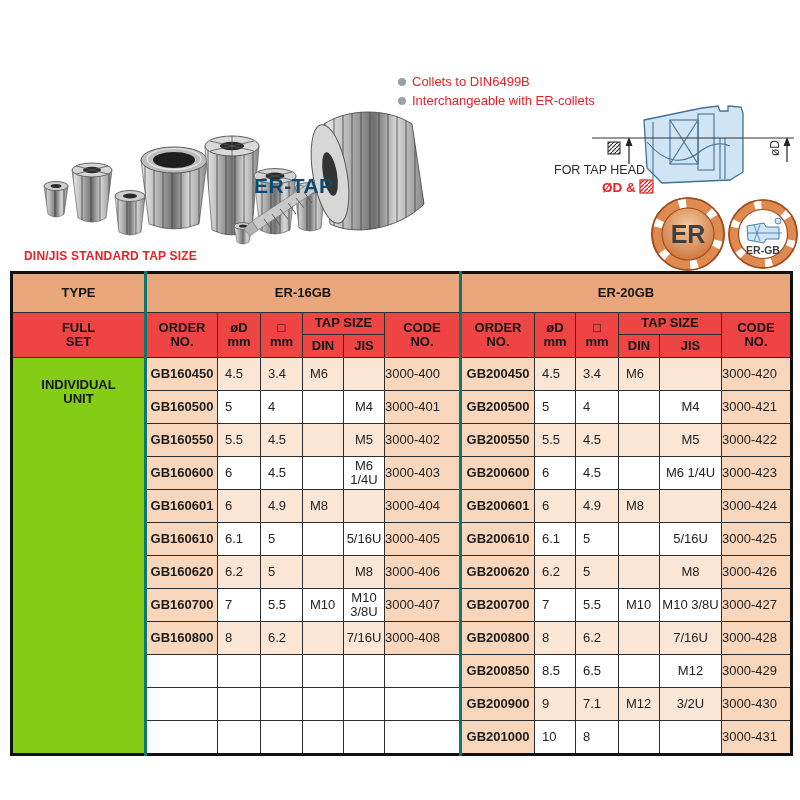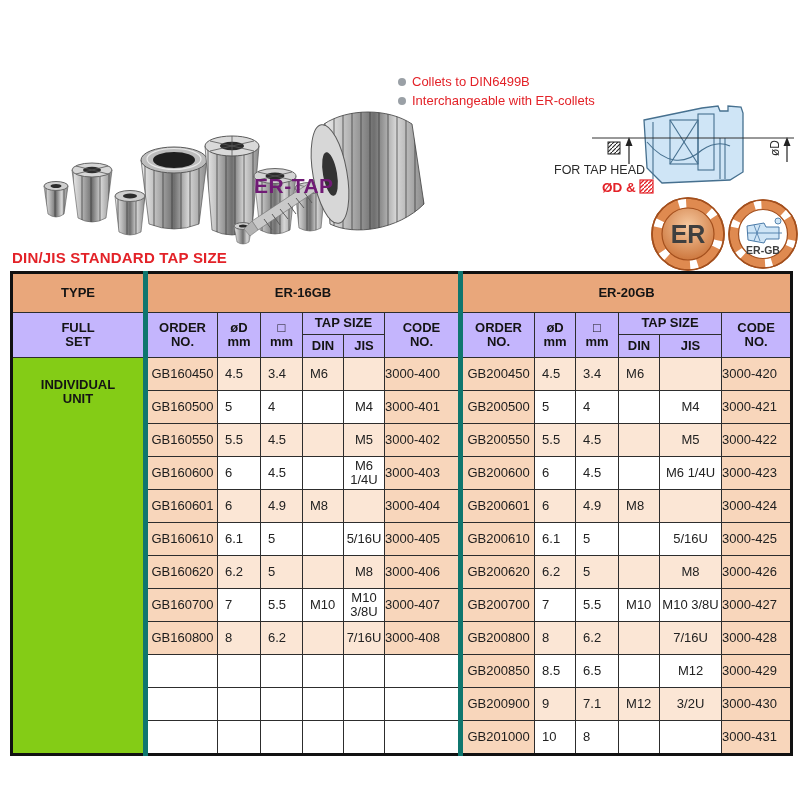--- a/index.html
+++ b/index.html
@@ -1,45 +1,45 @@
 <!DOCTYPE html>
 <html><head>
 <meta charset="utf-8">
 <style>
   html,body{margin:0;padding:0;background:#fff;}
   .page{position:relative;width:800px;height:800px;background:#fff;overflow:hidden;
         font-family:"Liberation Sans",sans-serif;}
 
   
   .product-label{position:absolute;left:248px;top:94px;font-size:21px;font-weight:bold;
-        color:#701a75;letter-spacing:.5px;text-align:center;}
+        color:#0c4a6e;letter-spacing:.5px;text-align:center;}
   .features{position:absolute;left:398px;top:72px;list-style:none;margin:0;padding:0;}
   .features li{display:flex;align-items:center;height:19px;font-size:13px;color:#e32228;}
   .features .dot{width:8px;height:8px;border-radius:50%;background:#9aa0a6;margin-right:6px;flex:0 0 auto;}
   .photo-wrap{position:absolute;left:6px;top:80px;width:424px;height:168px;}
   .diagram-wrap{position:absolute;left:552px;top:80px;width:246px;height:122px;}
   .badges-wrap{position:absolute;left:648px;top:194px;width:152px;height:80px;}
 
   
-  .section-title{position:absolute;left:12px;top:249px;font-size:15px;font-weight:bold;
+  .section-title{position:absolute;left:24px;top:249px;font-size:12px;font-weight:bold;
         color:#e32228;letter-spacing:.2px;}
 
   
   .tbl-wrap{position:absolute;left:10px;top:271px;}
   table{border-collapse:collapse;table-layout:fixed;width:782px;border:3px solid #111;}
   th,td{border:1.5px solid #2d2d2d;padding:0;white-space:pre-line;overflow:hidden;}
-  th{font-size:13px;font-weight:bold;color:#141414;line-height:1.1;text-align:center;background:#c4b5fd;}
+  th{font-size:13px;font-weight:bold;color:#141414;line-height:1.1;text-align:center;background:#ef4444;}
   td{font-size:13px;color:#222;line-height:1.1;height:32px;}
   tr.hA{height:40px;} tr.hB{height:22px;} tr.hC{height:23px;} tbody tr{height:32px;}
   .orange{background:#e9a77b;}
-  .thickL{border-left:5px solid #0f766e;}
+  .thickL{border-left:3px solid #0f766e;}
   .const-bg{background:#f8d6bb;}
   .peach{background:#fbe6d5;}
   .white{background:#fff;}
-  td.order{font-weight:normal;text-align:center;color:#1c1c1c;}
+  td.order{font-weight:bold;text-align:center;color:#1c1c1c;}
   td.lp{text-align:left;padding-left:7px;}
   td.jis{text-align:center;}
   td.code{}
   td.type-body{background:#84cc16;vertical-align:top;text-align:center;font-weight:bold;
         padding-top:20px;font-size:13px;color:#141414;}
 </style>
 </head>
 <body>
 
 <div class="page">

